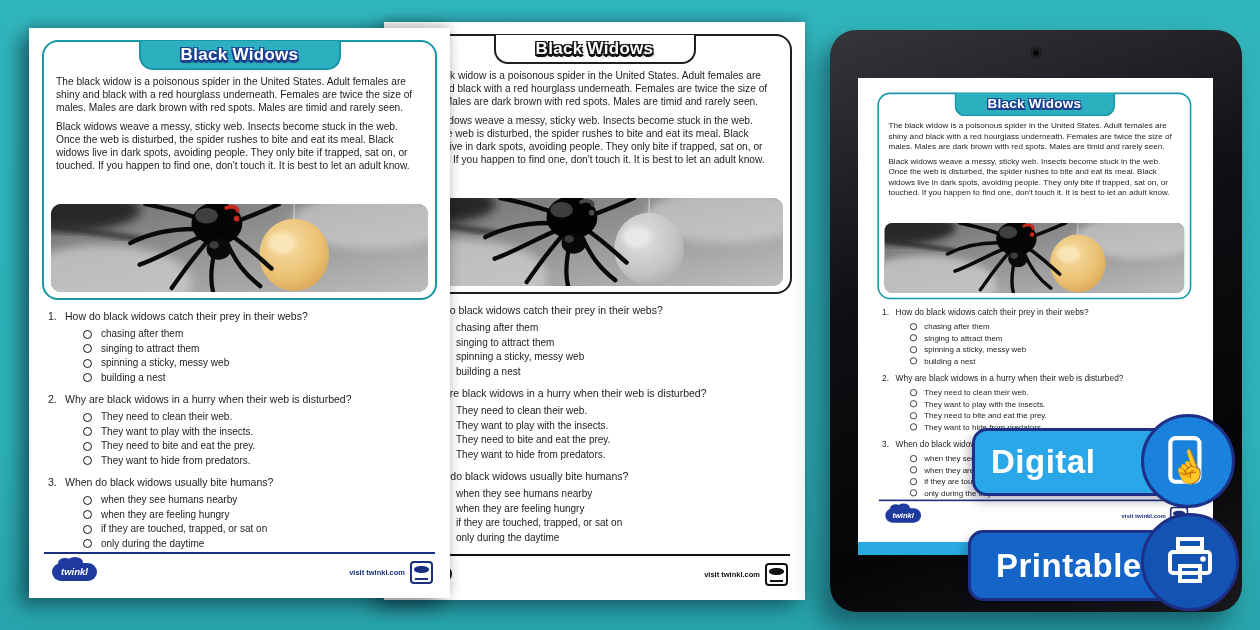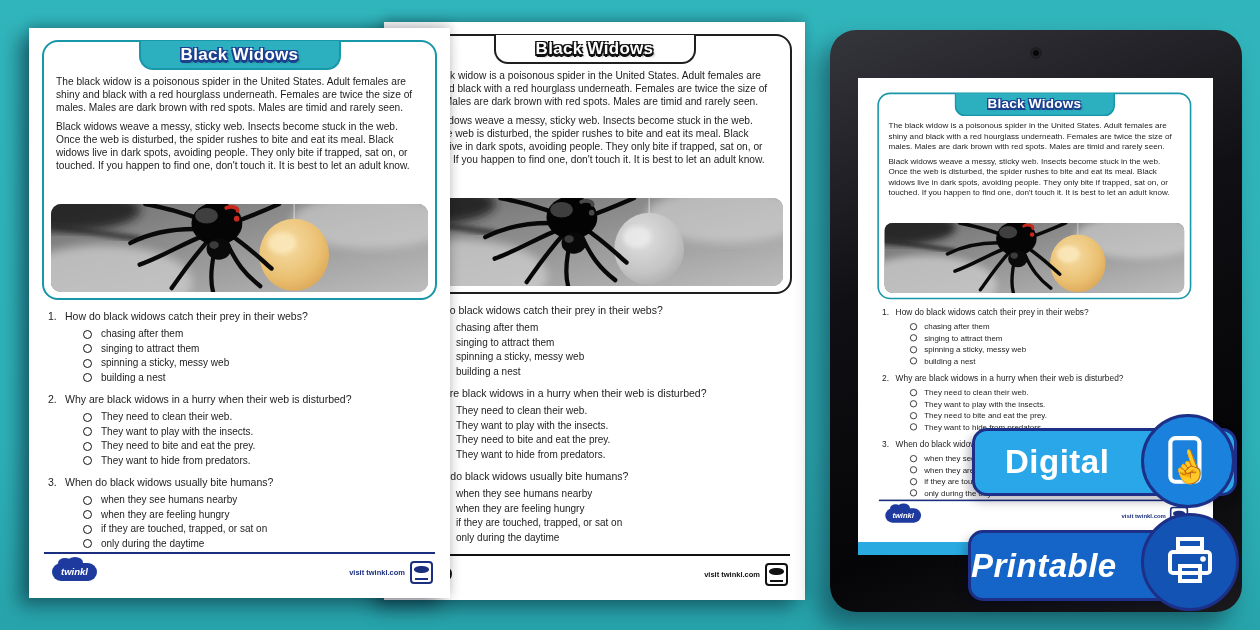--- a/index.html
+++ b/index.html
@@ -54,22 +54,22 @@
     box-shadow:-12px 14px 24px rgba(0,0,20,.4);}
   .tablet-camera{position:absolute;top:19px;left:50%;margin-left:-4px;width:8px;height:8px;border-radius:50%;
     background:#08080a;box-shadow:inset 0 0 2px #555,0 0 0 2px #1d1d22;}
   .tablet-screen{position:absolute;left:28px;top:48px;width:355px;height:477px;background:#fff;overflow:hidden;}
   .screen-bar{position:absolute;left:0;right:0;bottom:0;height:13px;background:#29abe2;}
   .ws-scale{position:absolute;left:9px;top:5px;width:421px;height:570px;transform:scale(0.795);transform-origin:0 0;background:#fff;}
   
   .badge-rect{position:absolute;z-index:6;display:flex;align-items:center;color:#fff;
     border:3px solid #1d2f86;border-radius:15px;box-shadow:-4px 6px 10px rgba(0,0,30,.25);}
   .badge-rect span{font-weight:bold;font-size:33px;letter-spacing:.5px;}
-  .badge-digital-rect{left:972px;top:428px;width:229px;height:62px;background:#29a7e8;padding-left:30px;}
-  .badge-printable-rect{left:968px;top:530px;width:224px;height:65px;background:#1565c8;font-style:italic;}
+  .badge-digital-rect{left:972px;top:428px;width:229px;height:62px;background:#29a7e8;padding-left:16px;}
+  .badge-printable-rect{left:968px;top:530px;width:224px;height:65px;background:#1565c8;padding-left:25px;}
   .badge-circle{position:absolute;z-index:7;border-radius:50%;border:3px solid #1d2f86;
     display:flex;align-items:center;justify-content:center;}
   .badge-digital-circle{left:1141px;top:414px;width:88px;height:88px;background:#1a82dc;}
   .badge-printable-circle{left:1141px;top:513px;width:92px;height:92px;background:#1253b4;}
   .hand-glyph{position:absolute;right:6px;bottom:2px;font-size:31px;color:#fff;transform:rotate(-20deg);
     text-shadow:0 0 2px #1a82dc;}
   .icon-wrap{position:relative;width:54px;height:54px;}
 </style>
 </head>
 <body>

